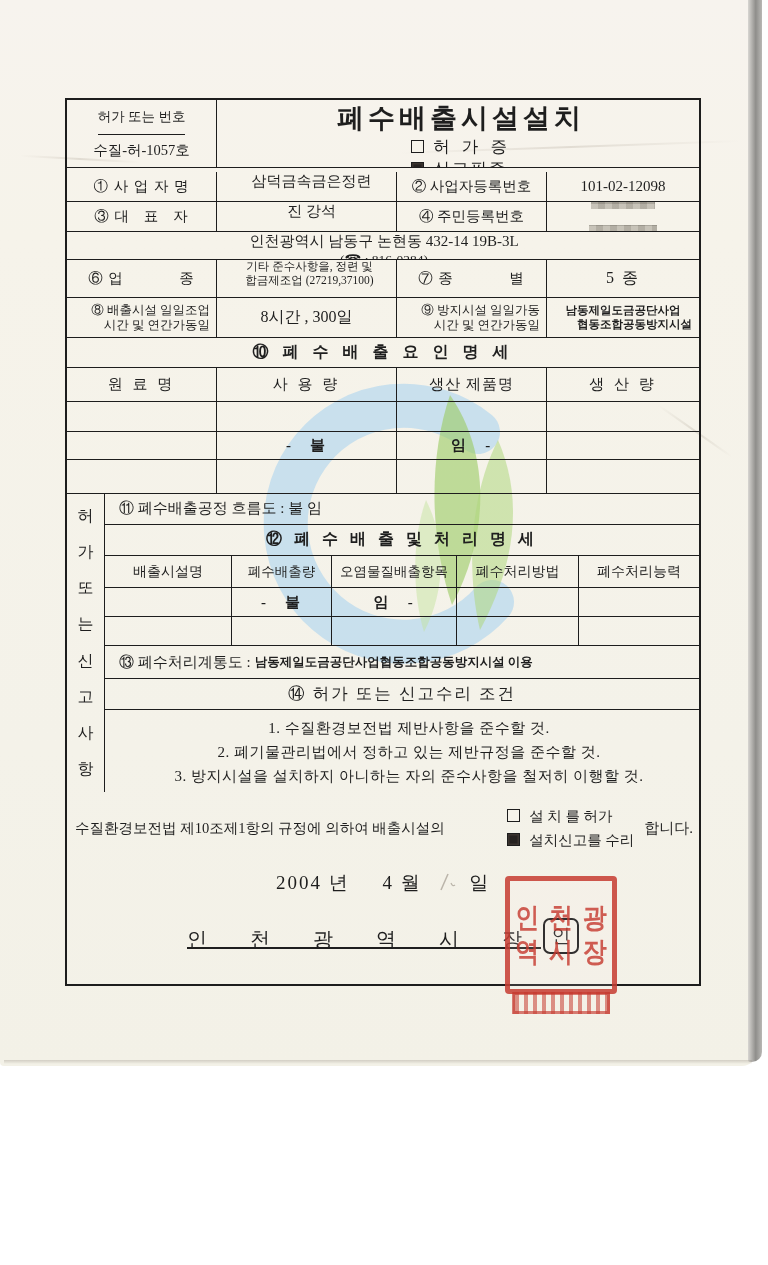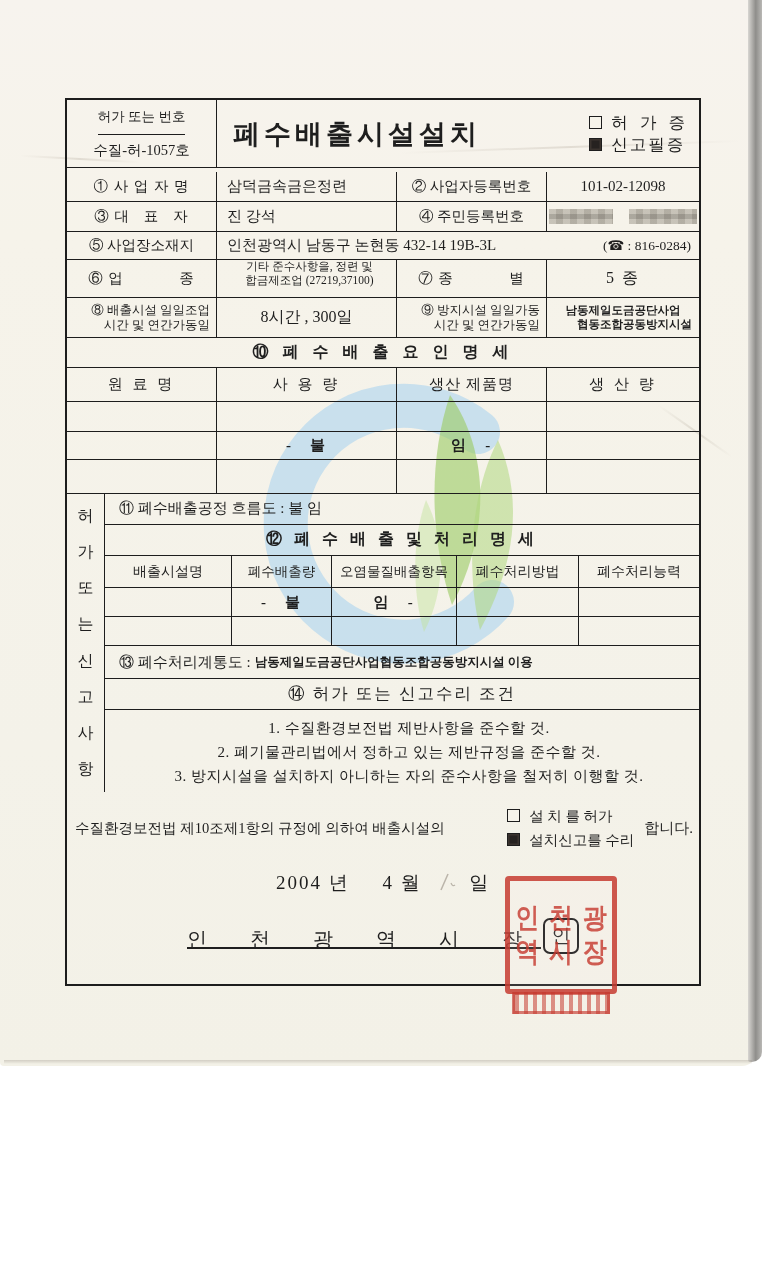--- a/index.html
+++ b/index.html
@@ -19,21 +19,21 @@
 
   
   .wm{position:absolute;left:240px;top:380px;width:320px;height:290px;z-index:0;pointer-events:none;}
 
   
   .form{position:absolute;left:65px;top:98px;width:636px;height:888px;
         border:2px solid #1d1d1d;box-sizing:border-box;z-index:1;background:transparent;}
   .row{position:absolute;left:0;width:632px;display:flex;box-sizing:border-box;
        border-bottom:1.5px solid #1d1d1d;}
   .cell{box-sizing:border-box;border-right:1.5px solid #1d1d1d;display:flex;
-        align-items:center;justify-content:center;text-align:center;overflow:hidden;}
+        align-items:center;justify-content:center;text-align:center;overflow:hidden;flex-direction:column;}
   .cell.last{border-right:none;flex:1;}
   .cell.left{justify-content:flex-start;text-align:left;}
   .pre{white-space:pre;}
   .lbl{font-size:14.5px;letter-spacing:1px;}
   .val{font-size:15px;}
   .small{font-size:11.5px;line-height:13.5px;letter-spacing:0;}
   .stack{display:flex;flex-direction:column;justify-content:center;}
   .sechead{font-size:16px;letter-spacing:5px;font-weight:bold;}
   .note{font-size:15px;font-weight:bold;letter-spacing:2px;}
 
@@ -119,21 +119,20 @@
       <div class="cell lbl pre" style="width:150px;">③ 대   표   자</div>
       <div class="cell val left" style="width:180px;padding-left:10px;">진 강석</div>
       <div class="cell lbl" style="width:150px;letter-spacing:0;">④ 주민등록번호</div>
       <div class="cell last" style="gap:16px;">
         <span class="redact" style="width:64px;"></span>
           <span class="redact" style="width:68px;"></span>
       </div>
     </div>
 
     <div class="row" style="top:132px;height:28px;">
-      <div class="cell lbl" style="width:150px;letter-spacing:0;">⑤ 사업장소재지</div>
       <div class="cell last left" style="padding:0 8px 0 10px;justify-content:space-between;">
         <span class="val">인천광역시 남동구 논현동 432-14 19B-3L</span>
         <span style="font-size:13.5px;">(☎ : 816-0284)</span>
       </div>
     </div>
 
     <div class="row" style="top:160px;height:38px;">
       <div class="cell lbl pre" style="width:150px;">⑥ 업            종</div>
       <div class="cell stack left" style="width:180px;padding-left:6px;">
         <span class="small">기타 준수사항을, 정련 및</span>

